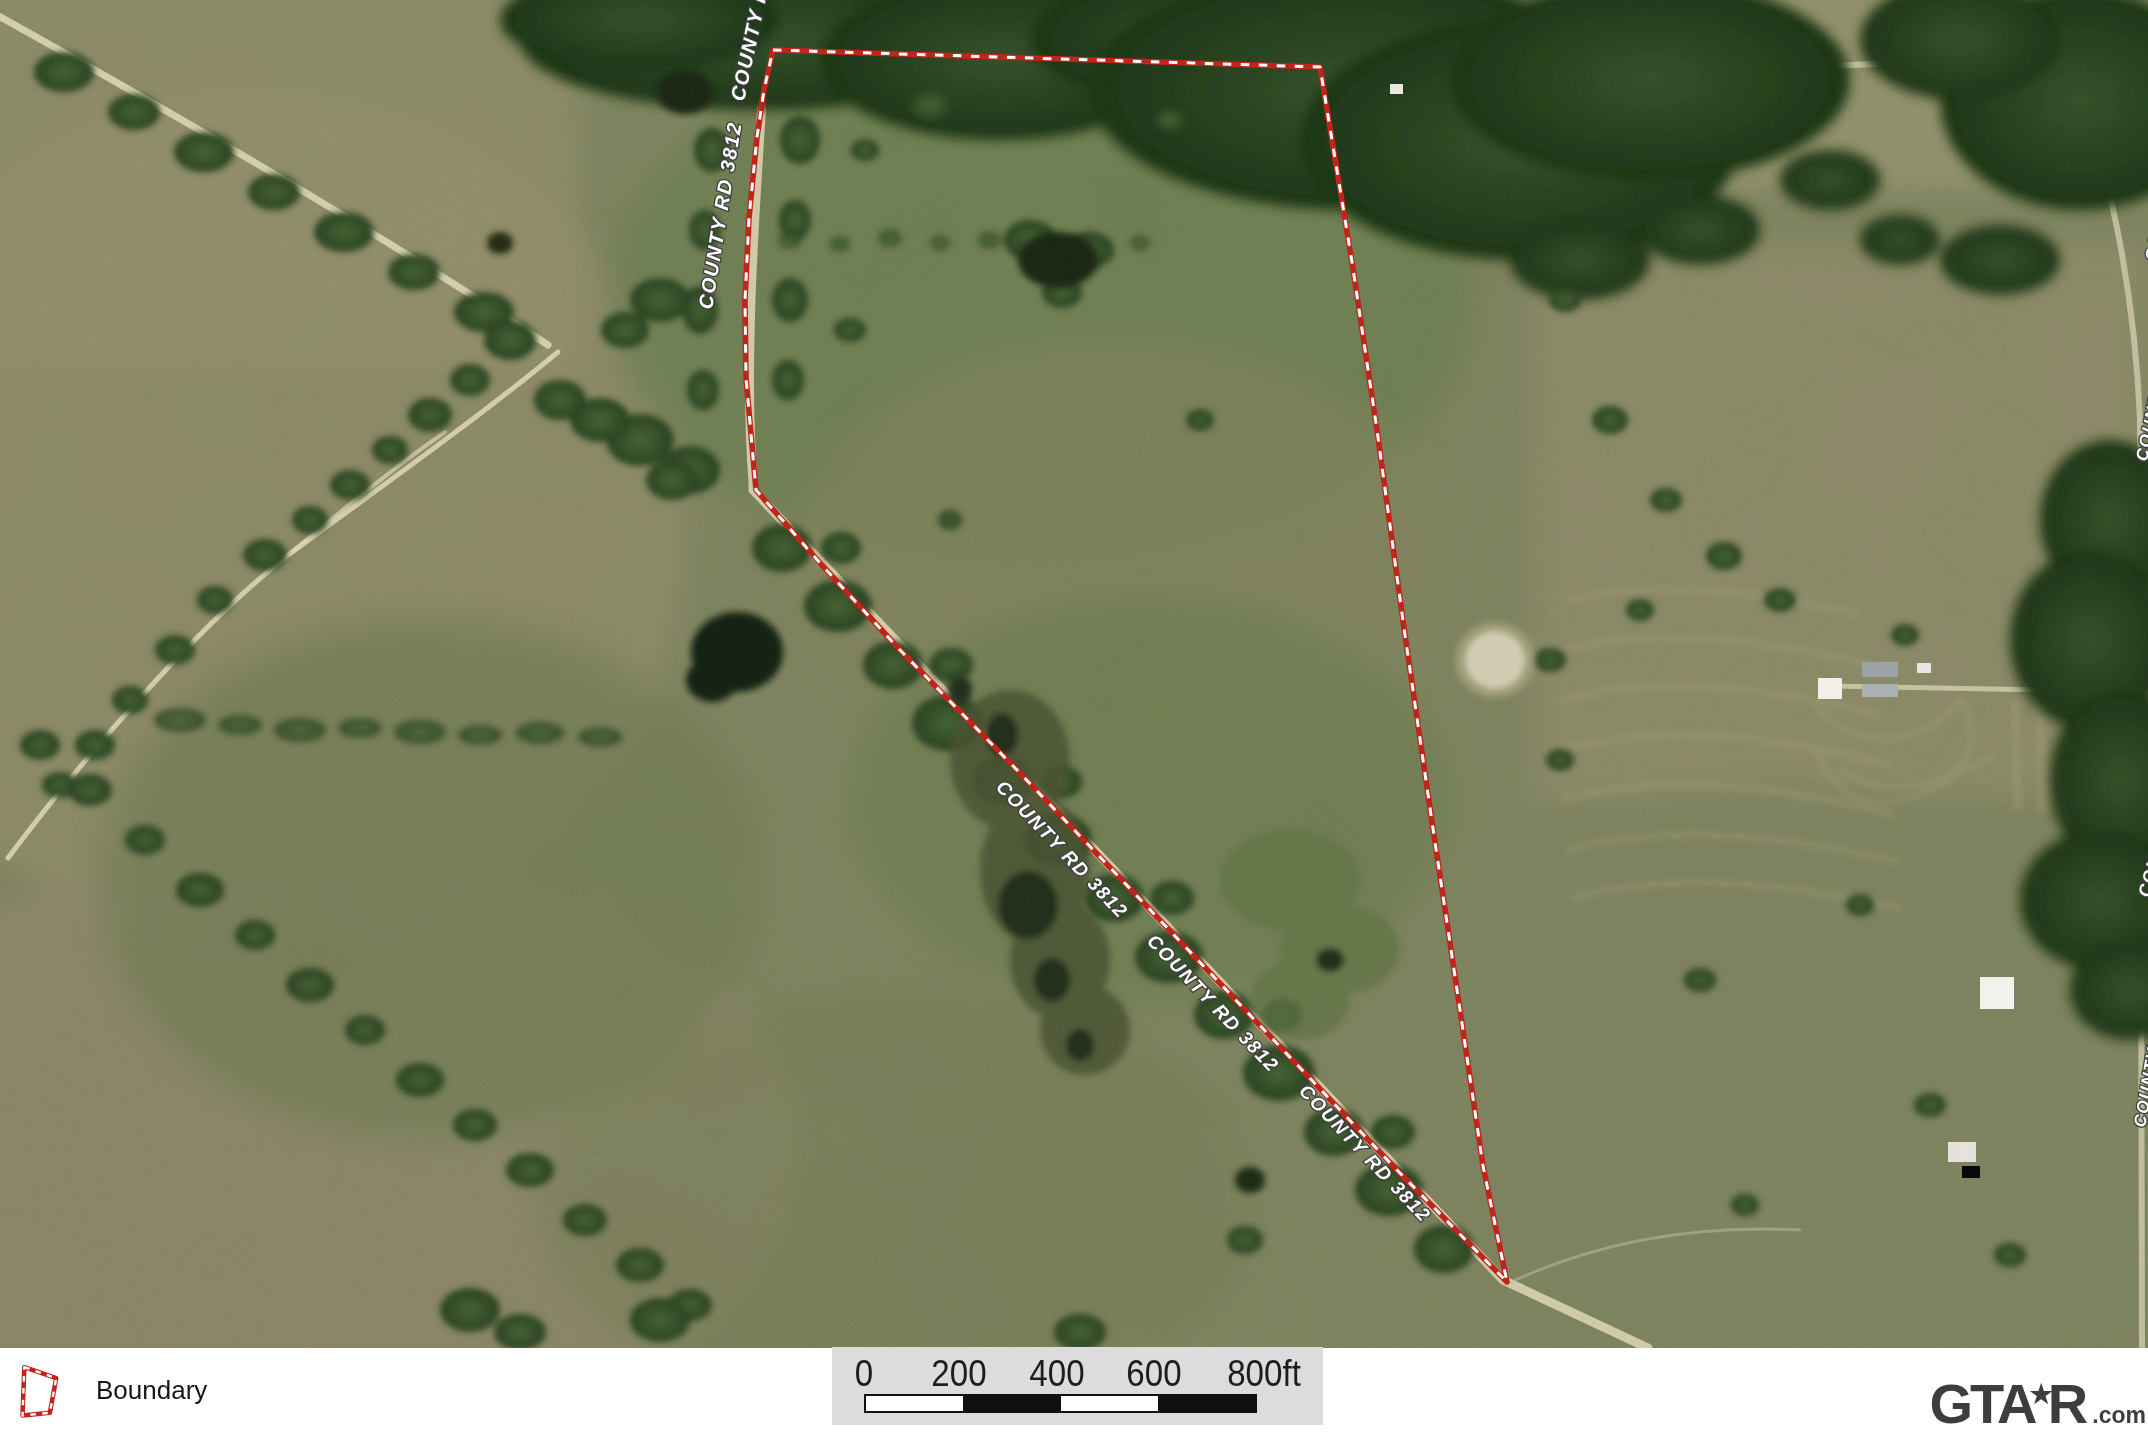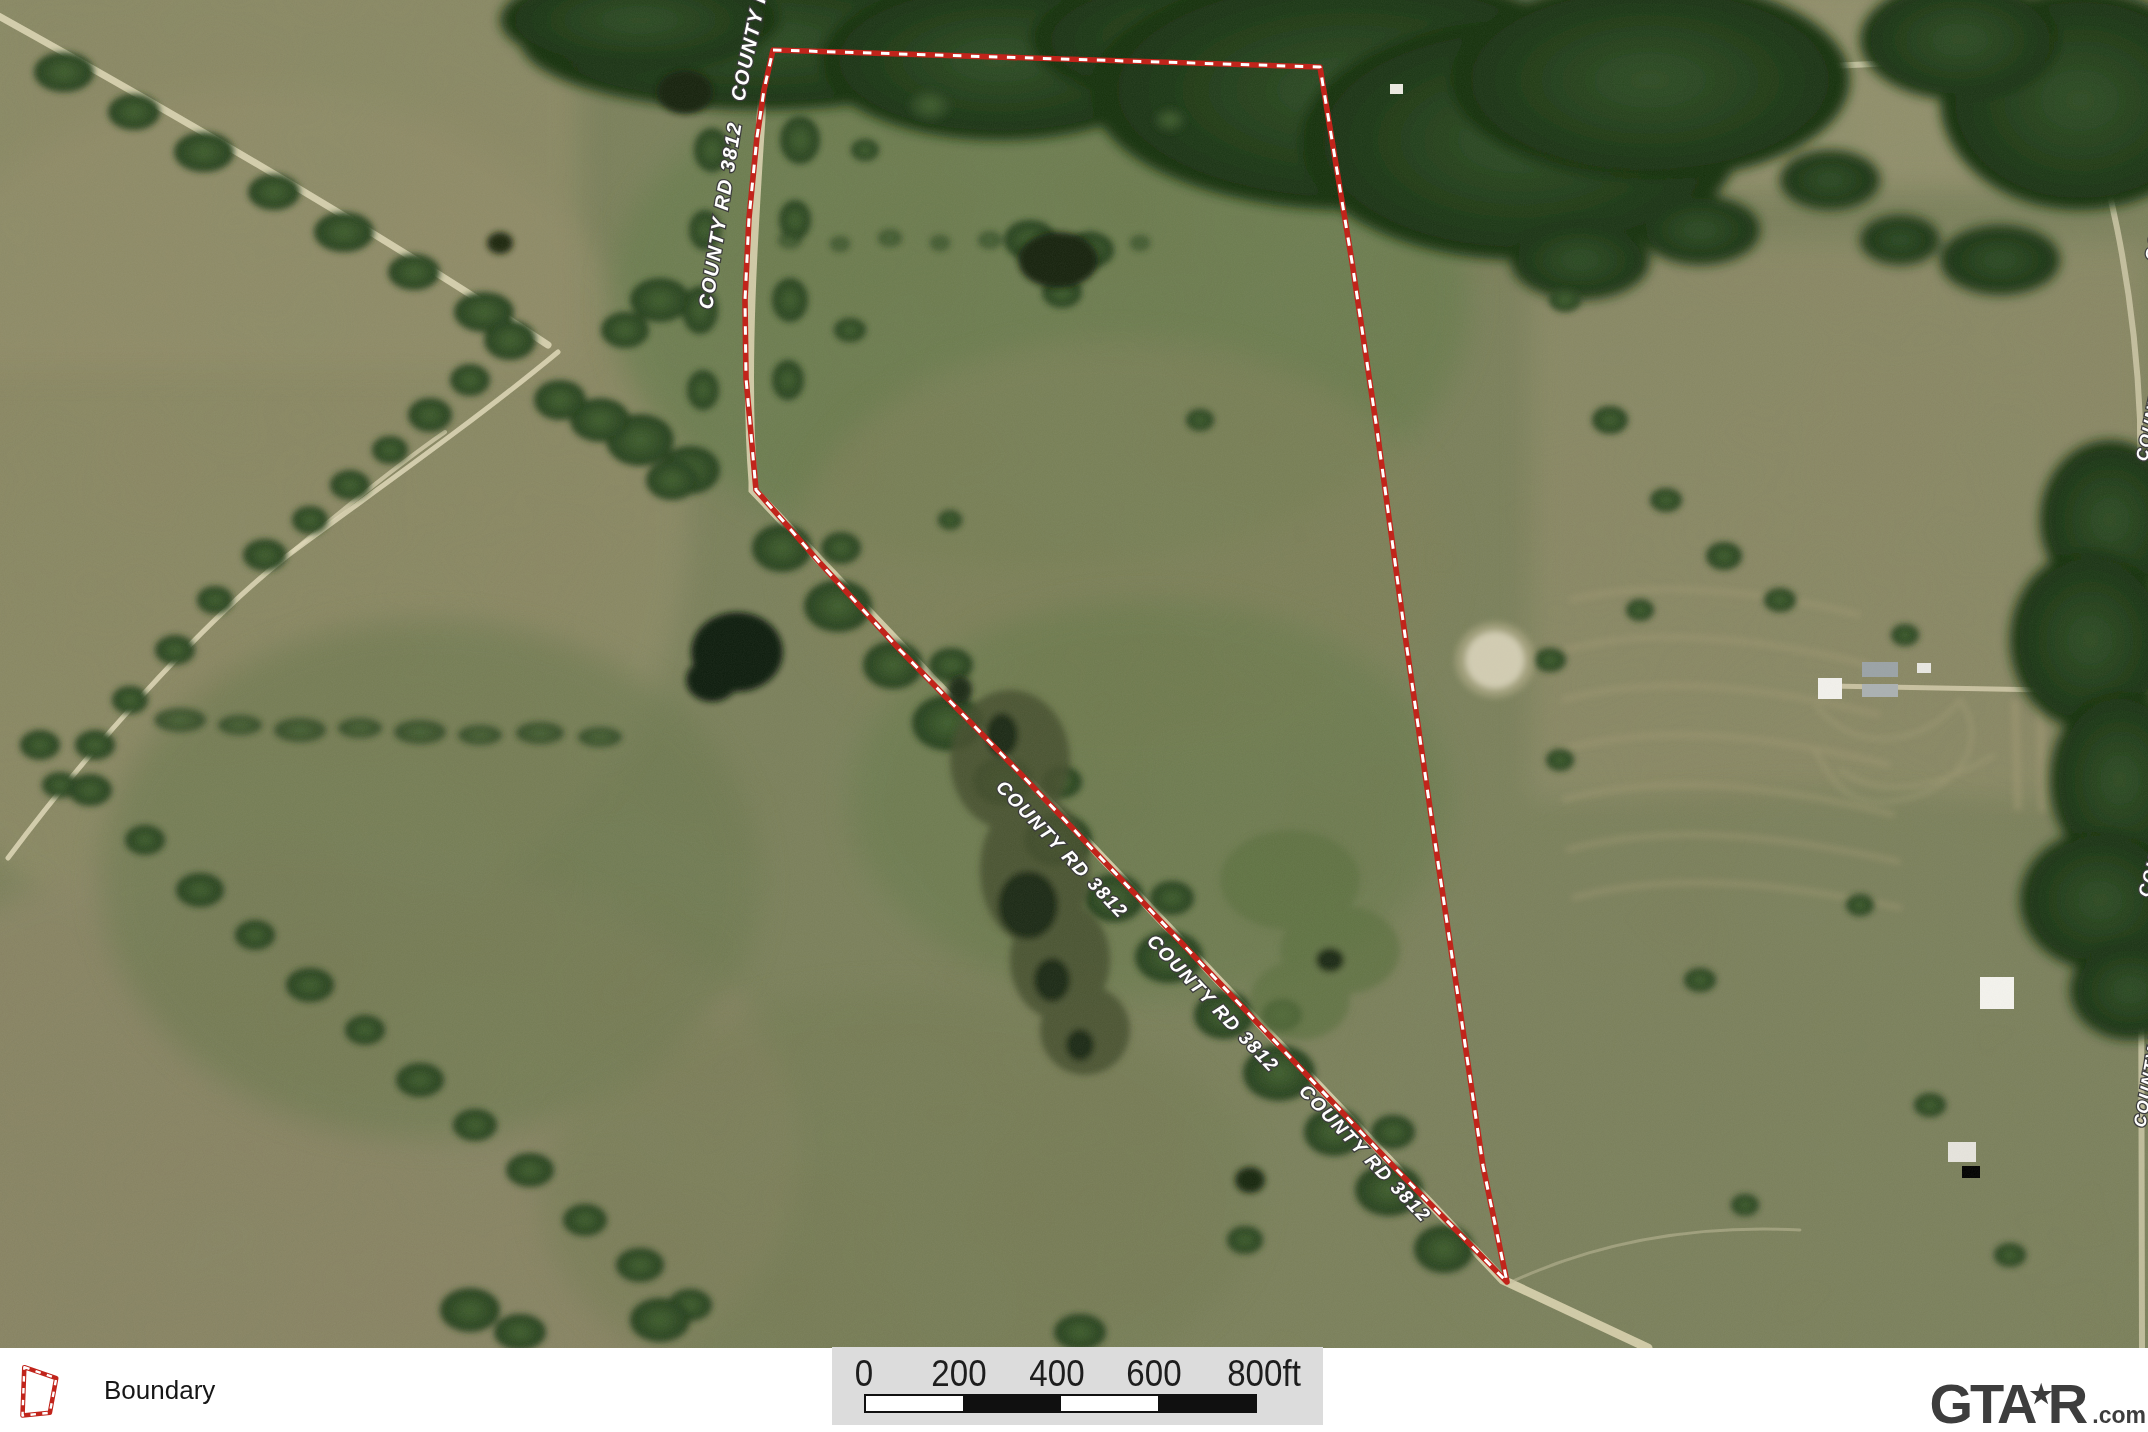--- a/index.html
+++ b/index.html
@@ -6,21 +6,21 @@
   #screen{position:relative;width:2148px;height:1432px;overflow:hidden;
           font-family:"Liberation Sans",sans-serif;background:#fff;}
   
   #map{position:absolute;left:0;top:0;width:2148px;height:1348px;display:block;}
   .roadlabel{font-family:"Liberation Sans",sans-serif;font-style:italic;font-weight:700;
              fill:#ffffff;stroke:#3d3d3d;stroke-width:2.6px;paint-order:stroke;letter-spacing:1.5px;}
   
   .bottom-bar{position:absolute;left:0;top:1348px;width:2148px;height:84px;background:#ffffff;}
   .legend{position:absolute;left:10px;top:10px;height:64px;display:flex;align-items:center;}
   .legend-icon{width:56px;height:62px;}
-  .legend-label{margin-left:38px;font-size:26px;color:#161616;}
+  .legend-label{margin-left:30px;font-size:26px;color:#161616;}
   .scalebar{position:absolute;left:832px;top:-1px;width:491px;height:78px;background:#dcdcdc;}
   .scalebar .tick{position:absolute;top:6px;transform:translateX(-50%) scaleX(.92);
                   font-size:36px;color:#1d1d1d;white-space:nowrap;}
   .sb-bar{position:absolute;left:32px;top:47px;width:389px;height:15px;
           border:2px solid #101010;display:flex;background:#fff;}
   .sb-seg{height:100%;}
   .gtar{position:absolute;right:2px;bottom:-4px;display:flex;align-items:baseline;
         color:#3d3d3d;white-space:nowrap;z-index:5;}
   .gtar .big{font-size:56px;font-weight:800;letter-spacing:-3px;}
   .gtar .star{font-size:26px;font-weight:800;transform:translateY(-20px);margin:0 -5px;}

